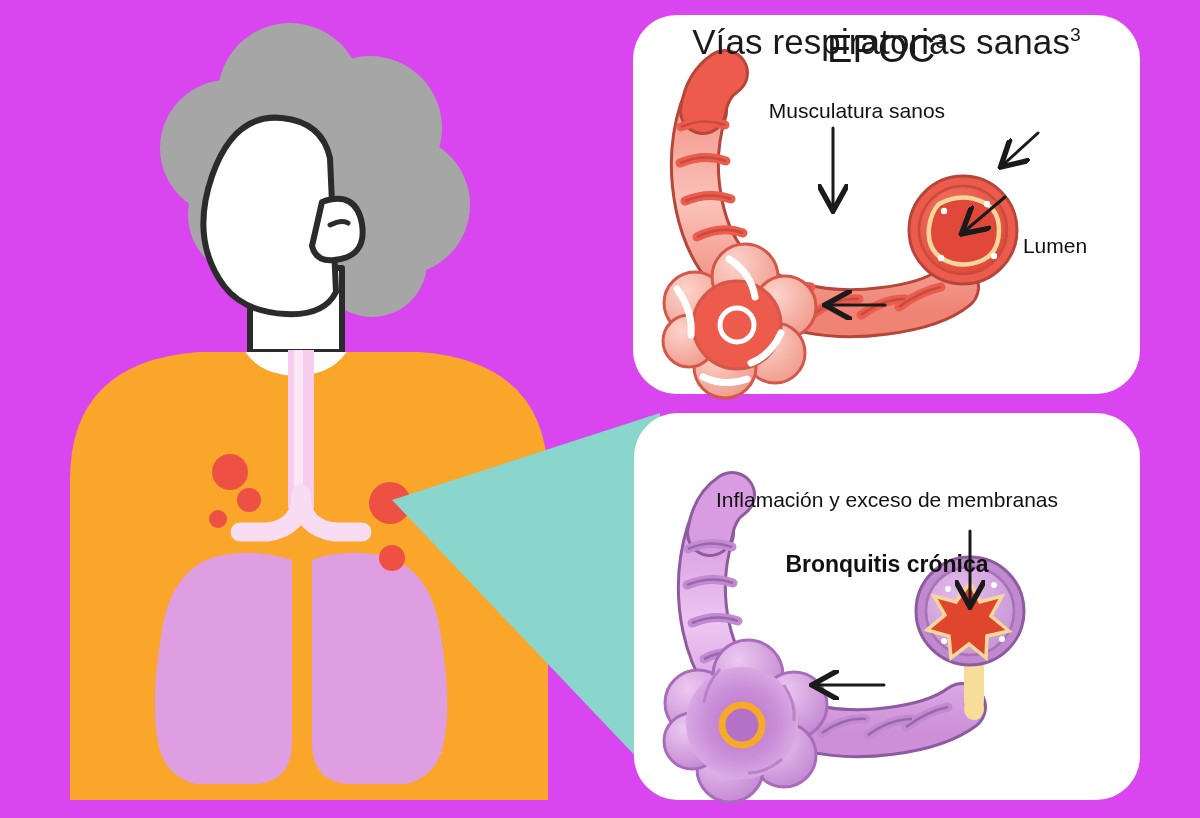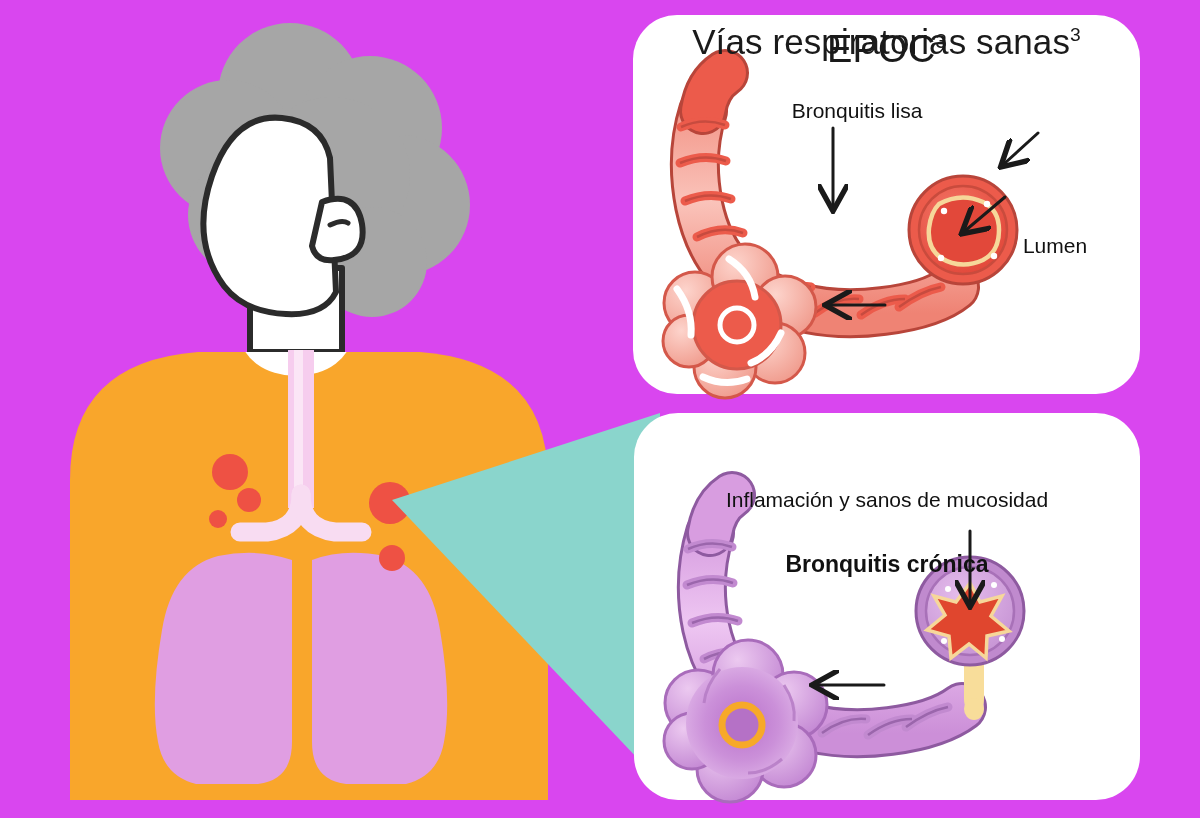--- a/index.html
+++ b/index.html
@@ -293,21 +293,21 @@
     </g>
     <defs>
       <marker id="ahC" markerWidth="10" markerHeight="10" refX="7" refY="5" orient="auto">
         <path d="M0 0 L9 5 L0 10" fill="none" stroke="#1a1a1a" stroke-width="1.8"></path>
       </marker>
     </defs>
   </svg>
 
   <div class="panel-title" id="title-healthy" style="left:633px; width:507px;"><span>Vías respiratorias sanas</span><span class="sup">3</span></div>
 
-  <div class="lbl" style="left:762px; top:98px; width:190px;">Bronquitis lisa</div>
+  <div class="lbl" style="left:762px; top:98px; width:190px;">Musculatura sanos</div>
   <div class="lbl" style="left:1000px; top:233px; width:110px;">Lumen</div>
 
   <div class="panel-title" id="title-copd" style="left:634px; width:506px;"><span>EPOC</span><span class="sup">3</span></div>
 
-  <div class="lbl" style="left:714px; top:487px; width:346px;">Inflamación y sanos de mucosidad</div>
+  <div class="lbl" style="left:714px; top:487px; width:346px;">Inflamación y exceso de membranas</div>
   <div class="lbl bold" style="left:714px; top:552px; width:346px; font-size:23px;">Bronquitis crónica</div>
 
 </div>
 
 </body></html>

